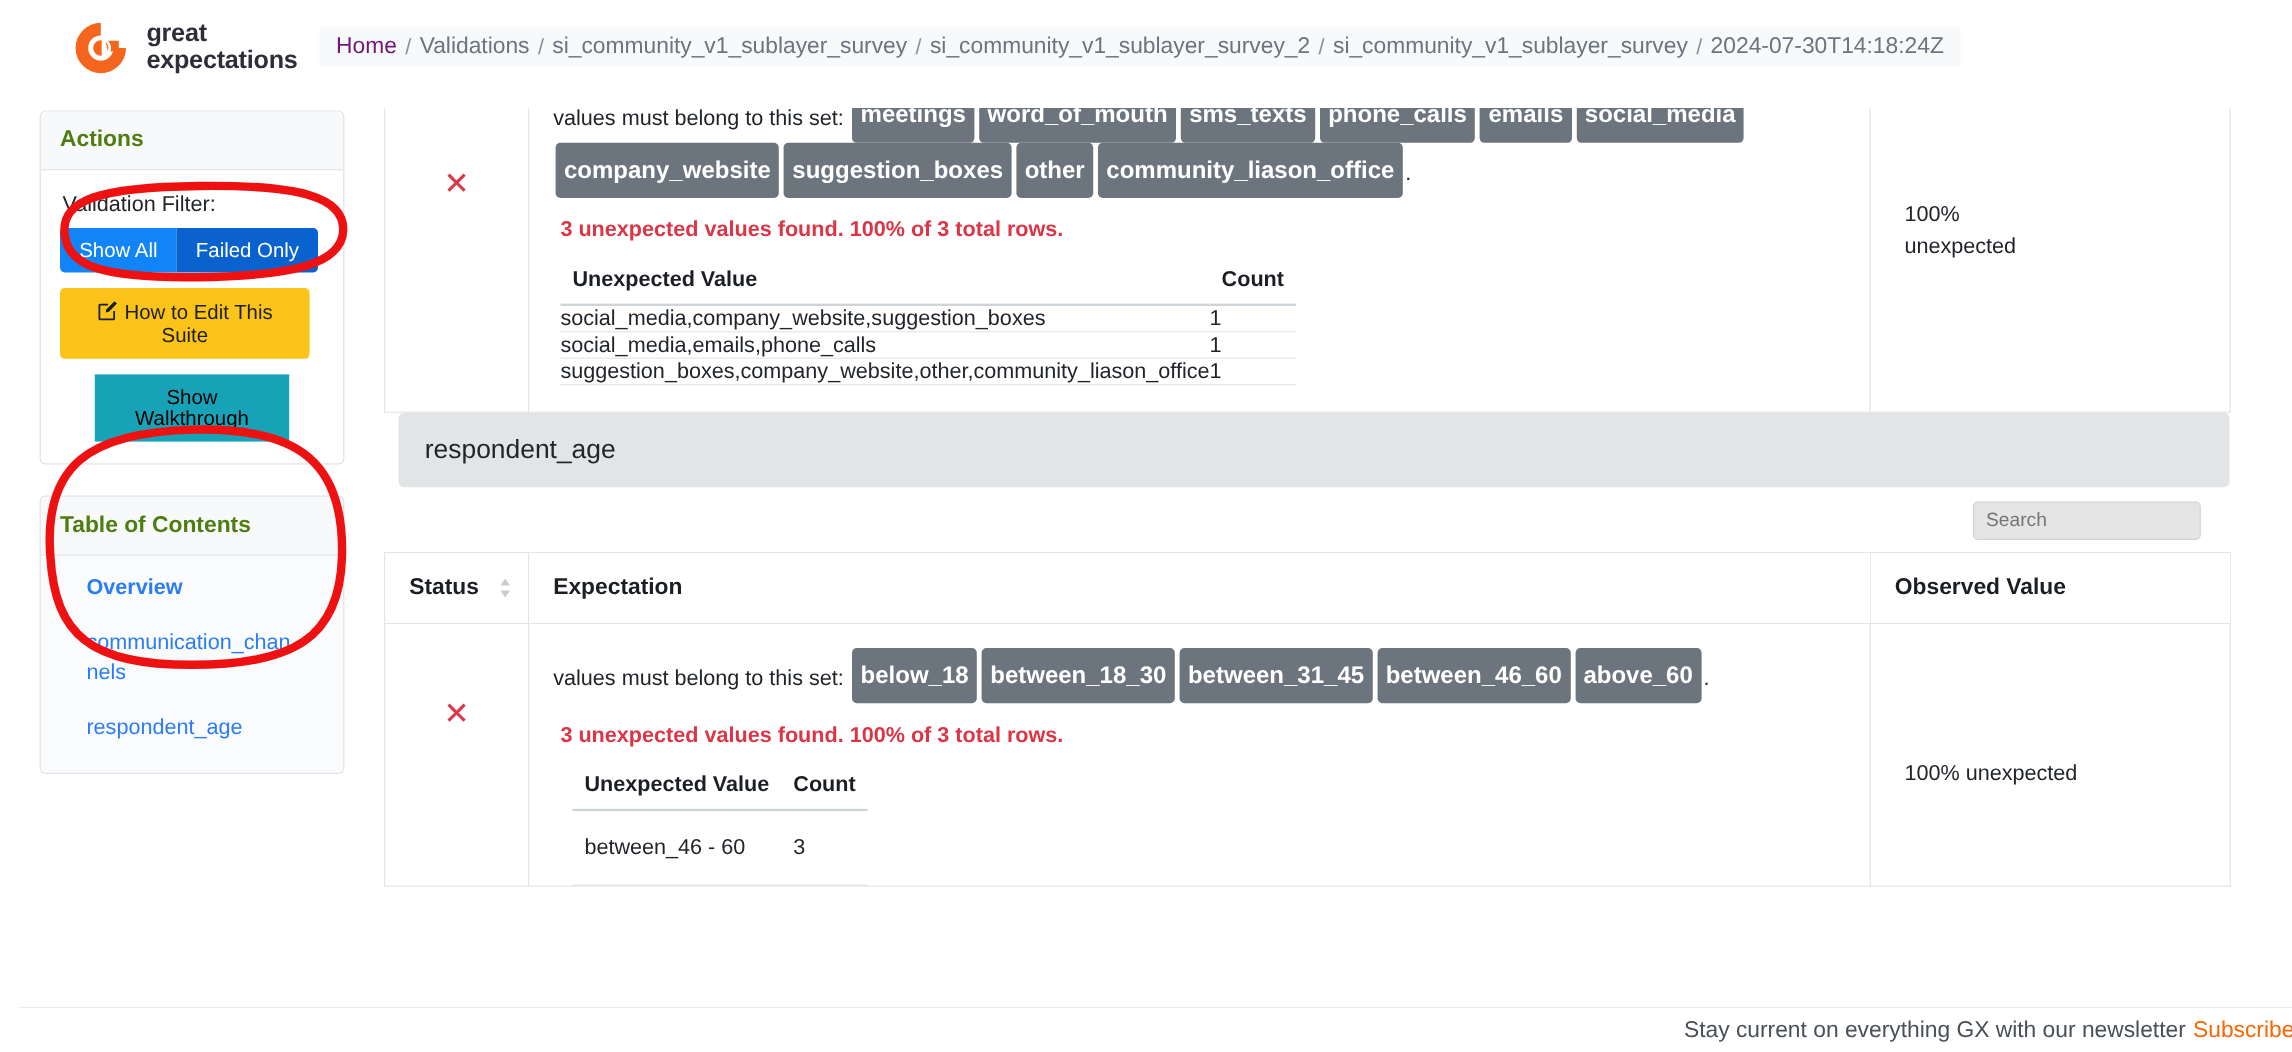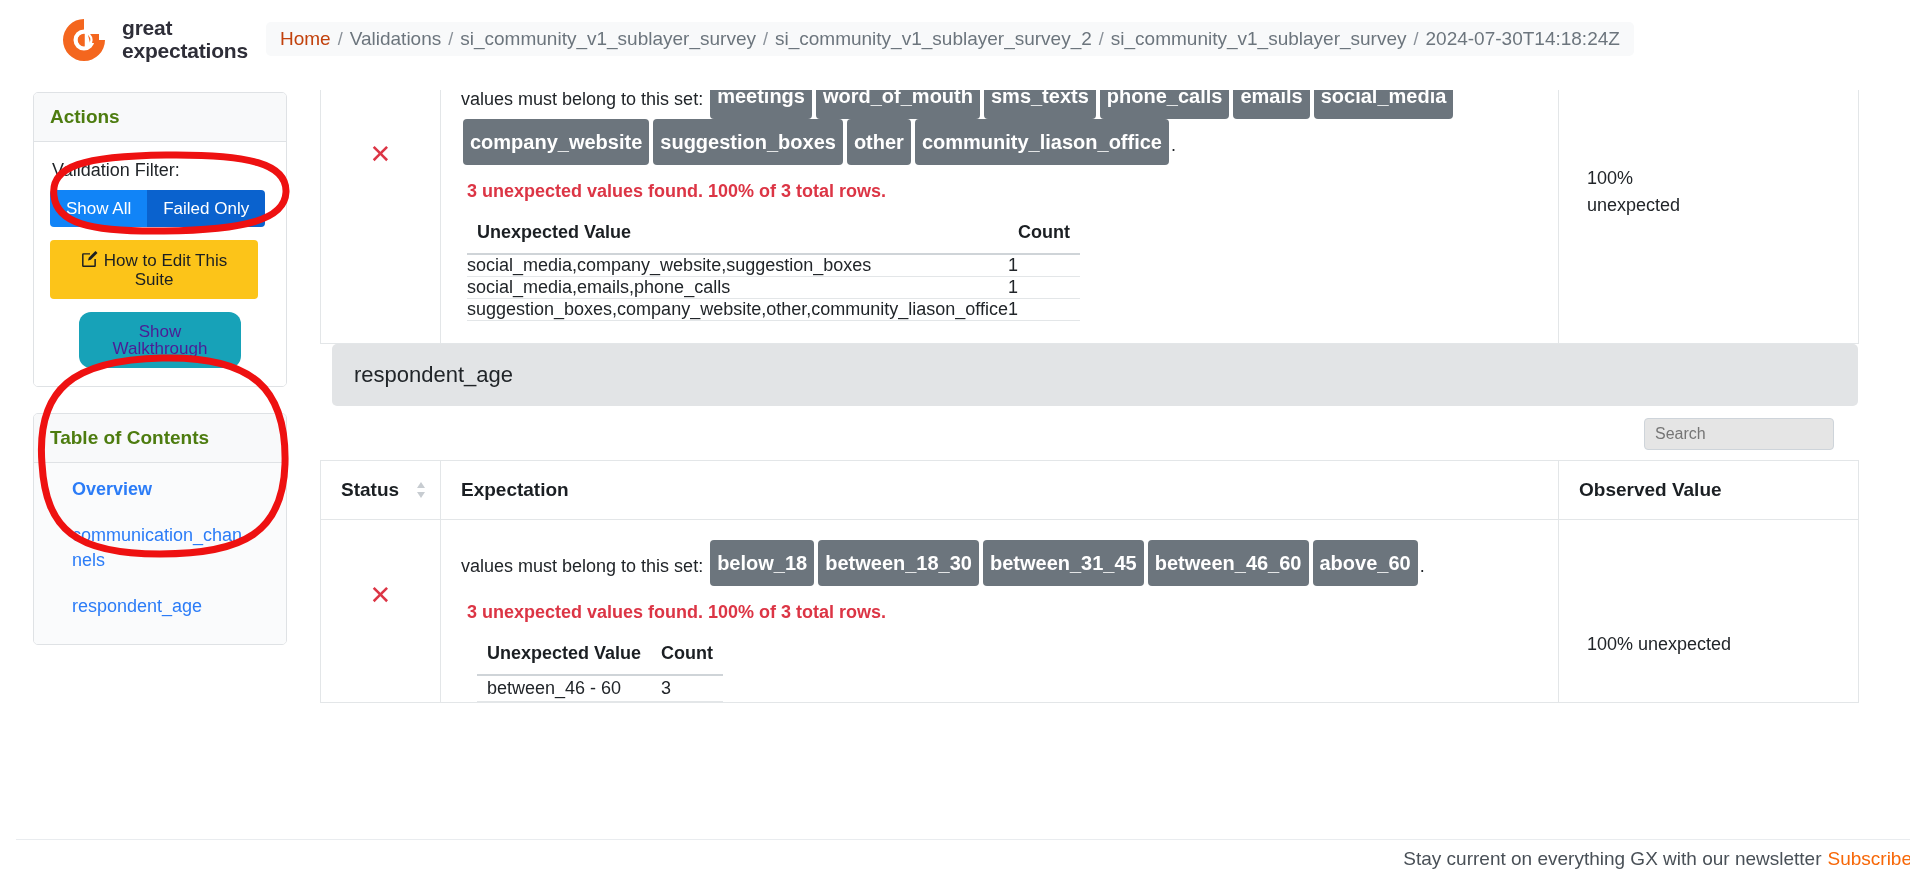--- a/index.html
+++ b/index.html
@@ -36,21 +36,21 @@
     position: absolute; left: 266px; top: 22px;
     height: 34px;
     background: #f8f9fa;
     border-radius: 5px;
     display: flex; align-items: center;
     padding: 0 14px;
     white-space: nowrap;
     z-index: 45;
   }
   .bc-item { font-size: 19px; color: #6c757d; }
-  .bc-item.home { color: #c2410c; }
+  .bc-item.home { color: #701a75; }
   .bc-sep { font-size: 18px; color: #8a9199; margin: 0 7px; }
 
   
   .sidebar { position: absolute; left: 0; top: 66px; width: 320px; }
   .panel {
     margin: 26px 33px 0 33px;
     background: #ffffff;
     border: 1px solid #dfe2e5;
     border-radius: 5px;
     overflow: hidden;
@@ -73,22 +73,22 @@
   }
   .btn-showall { background: #1184f7; border-radius: 4px 0 0 4px; }
   .btn-failed  { background: #0a62ce; border-radius: 0 4px 4px 0; }
   .btn-edit {
     display: block; width: 208px; margin: 13px 0 0 0;
     background: #fcc419; color: #1b1f23; font-size: 17px;
     border-radius: 4px; padding: 11px 10px; text-align: center;
   }
   .btn-walk {
     display: block; width: 162px; margin: 13px auto 0 auto;
-    background: #17a2b8; color: #4c1d95; font-size: 17px;
-    border-radius: 12px; padding: 11px 10px; text-align: center;
+    background: #17a2b8; color: #000000; font-size: 17px;
+    border-radius: 0; padding: 11px 10px; text-align: center;
   }
   .pencil-icon { display: inline-block; vertical-align: -2px; margin-right: 6px; }
 
   .toc-link {
     display: block; font-size: 18px; color: #2b7cf7;
     text-decoration: none; margin: 0 0 22px 22px; line-height: 1.35;
     max-width: 178px; word-break: break-word;
   }
   .toc-link.active { font-weight: bold; }
   .toc-link:last-child { margin-bottom: 4px; }
@@ -137,21 +137,21 @@
   }
   .mini-table { border-collapse: collapse; margin-left: 6px; }
   .mini-table th {
     text-align: left; font-size: 18px; font-weight: bold; color: #1b1f23;
     border: none; border-bottom: 2px solid #cfd4d8;
     padding: 6px 10px 10px 10px;
   }
   .mini-table td {
     font-size: 18px; color: #212529;
     border: none; border-bottom: 1px solid #e3e6e8;
-    padding: 2px 10px;
+    padding: 20px 10px;
   }
   .mini-table tr:first-child th { white-space: nowrap; }
 
   
   .section-bar {
     position: absolute; left: 12px; width: 1526px;
     background: #e2e4e6; border-radius: 5px;
     padding: 18px 22px;
     font-size: 22px; color: #212529;
   }

